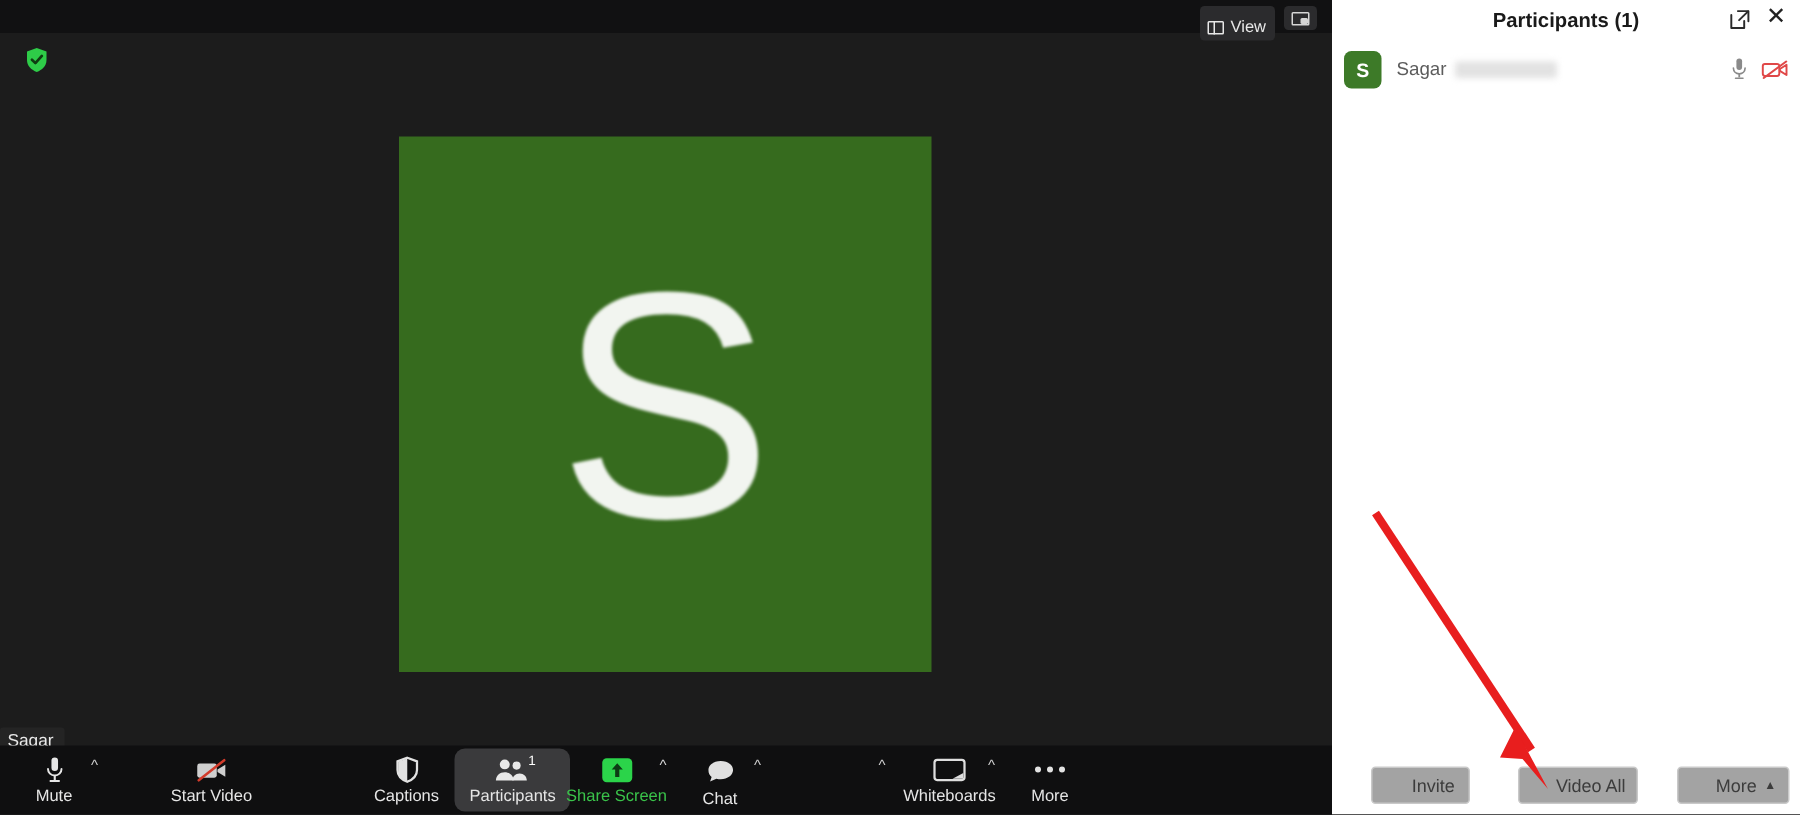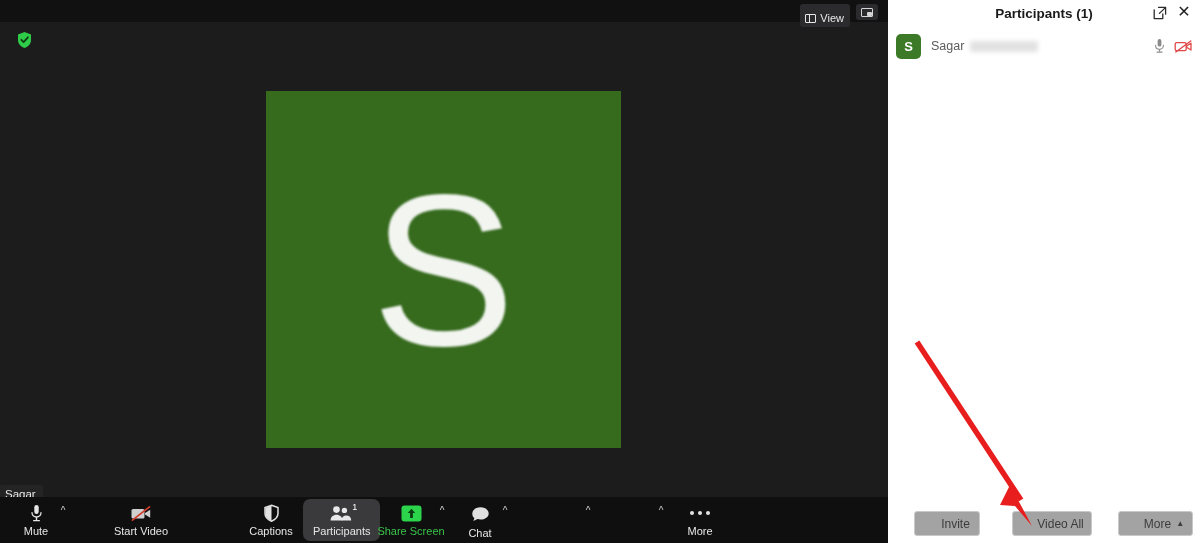--- a/index.html
+++ b/index.html
@@ -401,20 +401,29 @@
           <svg width="19" height="17" viewBox="0 0 19 17">
             <path d="M9.5 1.3 c4.6 0 8.2 2.6 8.2 6.1 0 3.4 -3.6 6.1 -8.2 6.1 -1 0 -2 -0.1 -2.9 -0.4 L2.4 15 l1 -3 C1.9 10.9 1.3 9.5 1.3 7.4 1.3 3.9 4.9 1.3 9.5 1.3 Z" fill="#e0e0e0"></path>
           </svg>
         </span>
         <span class="tb-label">Chat</span>
       </div>
       <div class="tb-caret" style="left:500px;">^</div>
 
       <div class="tb-caret" style="left:583px;">^</div>
 
+      <div class="tb-item" id="tb-whiteboards" style="left:599px;width:68px;">
+        <span class="tb-icon">
+          <svg width="22" height="17" viewBox="0 0 22 17">
+            <rect x="1" y="1.5" width="20" height="13.5" rx="1.8" fill="none" stroke="#dedede" stroke-width="1.5"></rect>
+            <path d="M13 14.2 L20.2 14.2 L20.2 10.4 Z" fill="#dedede"></path>
+          </svg>
+        </span>
+        <span class="tb-label">Whiteboards</span>
+      </div>
       <div class="tb-caret" style="left:656px;">^</div>
 
       <div class="tb-item" id="tb-more" style="left:680px;width:40px;">
         <span class="tb-icon">
           <svg width="22" height="8" viewBox="0 0 22 8">
             <circle cx="3" cy="4" r="2" fill="#e2e2e2"></circle>
             <circle cx="11" cy="4" r="2" fill="#e2e2e2"></circle>
             <circle cx="19" cy="4" r="2" fill="#e2e2e2"></circle>
           </svg>
         </span>

